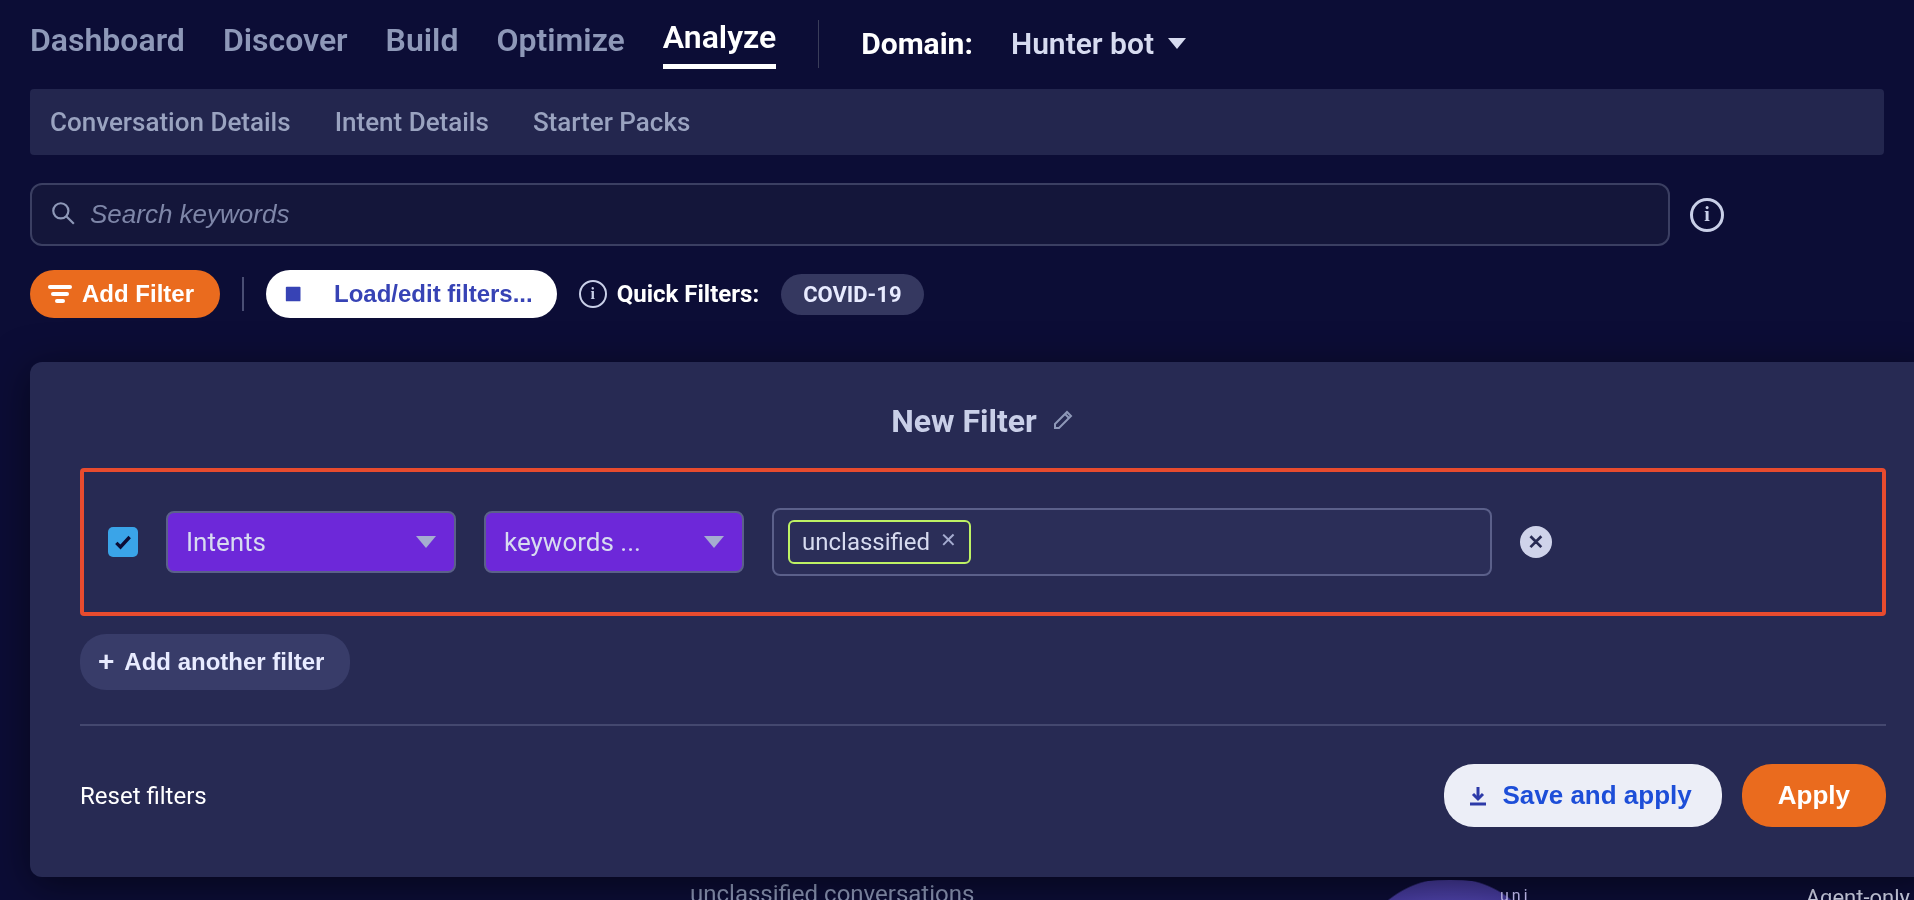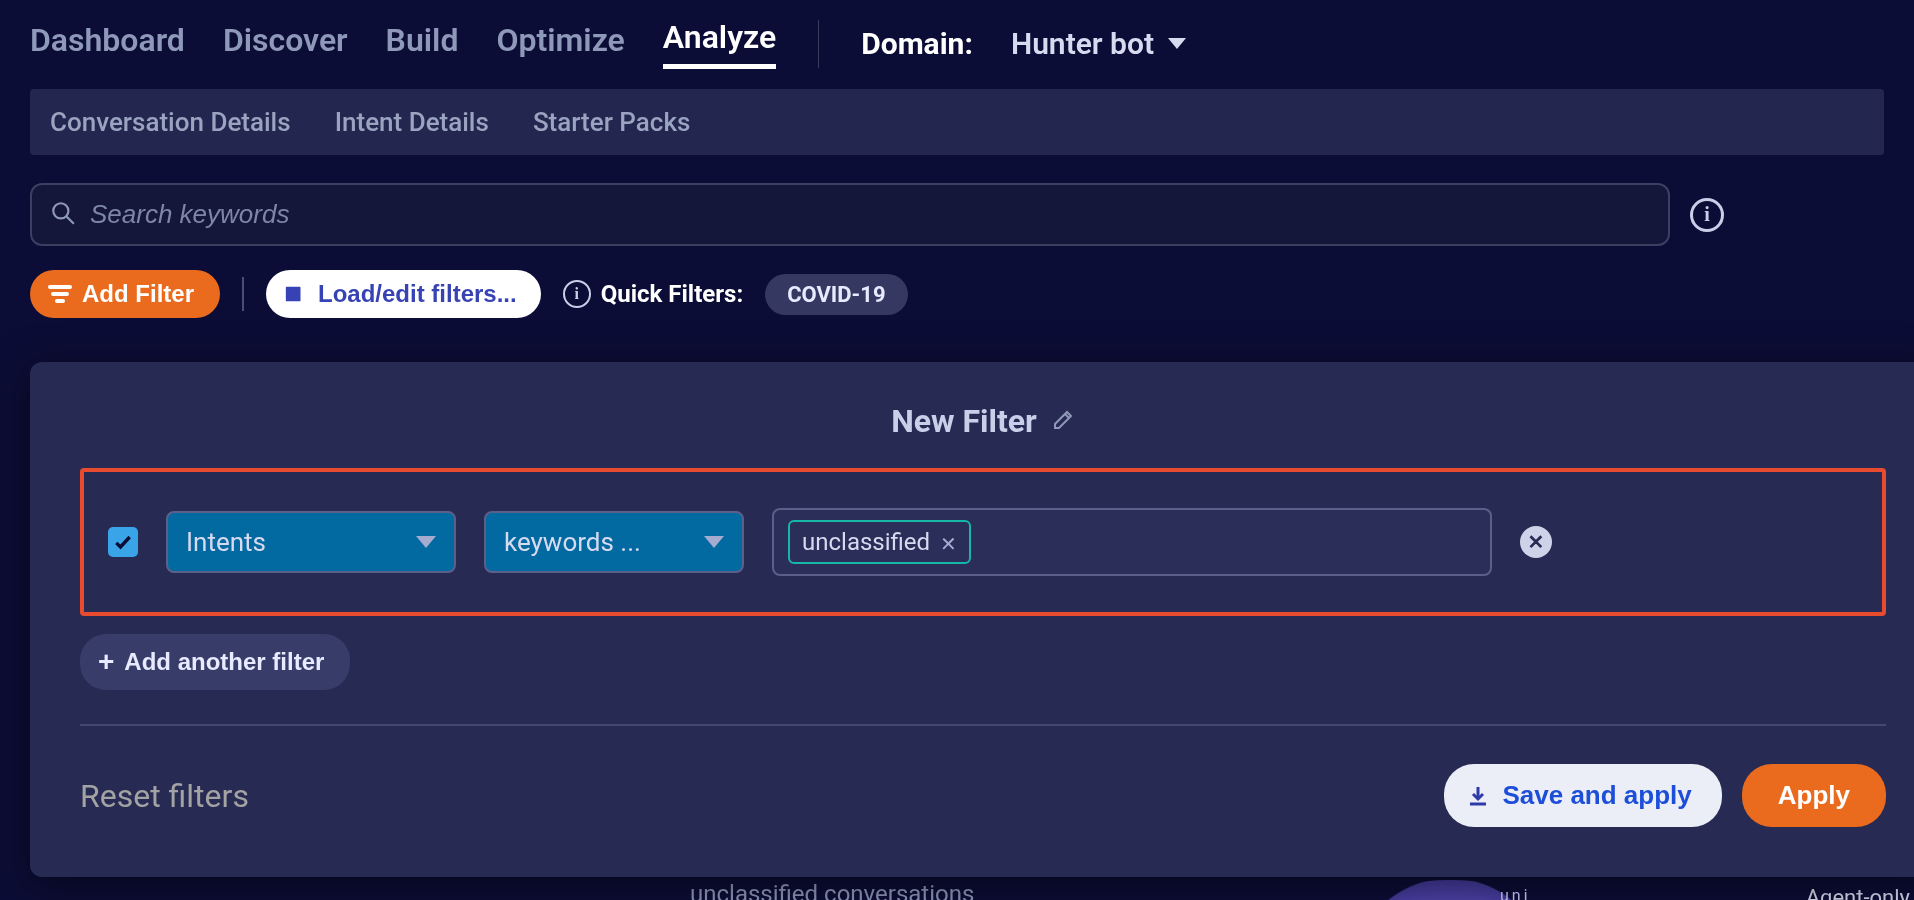--- a/index.html
+++ b/index.html
@@ -159,21 +159,21 @@
   .btn-loadedit {
     background: #ffffff;
     color: #3743b5;
     border: none;
     border-radius: 24px;
     padding: 10px 24px 10px 18px;
     font-size: 24px;
     font-weight: 700;
     display: flex;
     align-items: center;
-    gap: 12px;
+    gap: 28px;
     cursor: pointer;
   }
   .bookmark-star {
     width: 22px; height: 22px;
     fill: #3743b5;
   }
 
   .quick-filters-label {
     display:flex; align-items:center; gap:10px;
     font-size: 24px; font-weight:700; color:#ffffff;
@@ -227,44 +227,44 @@
   .select-box {
     border:2px solid #5b608a;
     border-radius:8px;
     padding: 14px 18px;
     display:flex;
     align-items:center;
     justify-content:space-between;
     min-width: 290px;
     font-size: 26px;
     color:#d7dbf0;
-    background:#0369a1;
+    background:#6d28d9;
     cursor:pointer;
   }
   .select-box .arrow {
     width:0;height:0;
     border-left:10px solid transparent;
     border-right:10px solid transparent;
     border-top:12px solid #a5acd0;
   }
   .tag-input {
     border:2px solid #5b608a;
     border-radius:8px;
     padding: 10px 14px;
     background:#2b2e58;
     flex: 0 0 720px;
     display:flex; align-items:center;
   }
   .tag {
-    border:2px solid #14b8a6;
+    border:2px solid #bef264;
     border-radius:6px;
     padding: 6px 12px;
     font-size:24px;
     color:#d7dbf0;
-    display:flex; align-items:flex-end; gap:10px;
+    display:flex; align-items:flex-start; gap:10px;
   }
   .tag .x { cursor:pointer; font-size:20px; color:#a5acd0;}
   .remove-row {
     width:32px;height:32px;
     background:#cfd3ea;
     border-radius:50%;
     display:flex;align-items:center;justify-content:center;
     color:#272a53;
     font-weight:900;
     font-size:20px;
@@ -288,22 +288,22 @@
   .add-another .plus { font-size:28px; font-weight:800; }
 
   .panel-hr {
     height:2px; background:#44486f; margin-top:34px;
   }
 
   .panel-actions {
     display:flex; align-items:center; margin-top:38px;
   }
   .reset-link {
-    color:#a3a3a3;
-    font-size:32px;
+    color:#ffffff;
+    font-size:24px;
     cursor:pointer;
   }
   .panel-actions .spacer { flex:1; }
   .btn-save {
     background:#eceef7;
     color:#1d4ed8;
     border:none;
     border-radius:30px;
     padding:16px 30px 16px 22px;
     font-size:26px;

